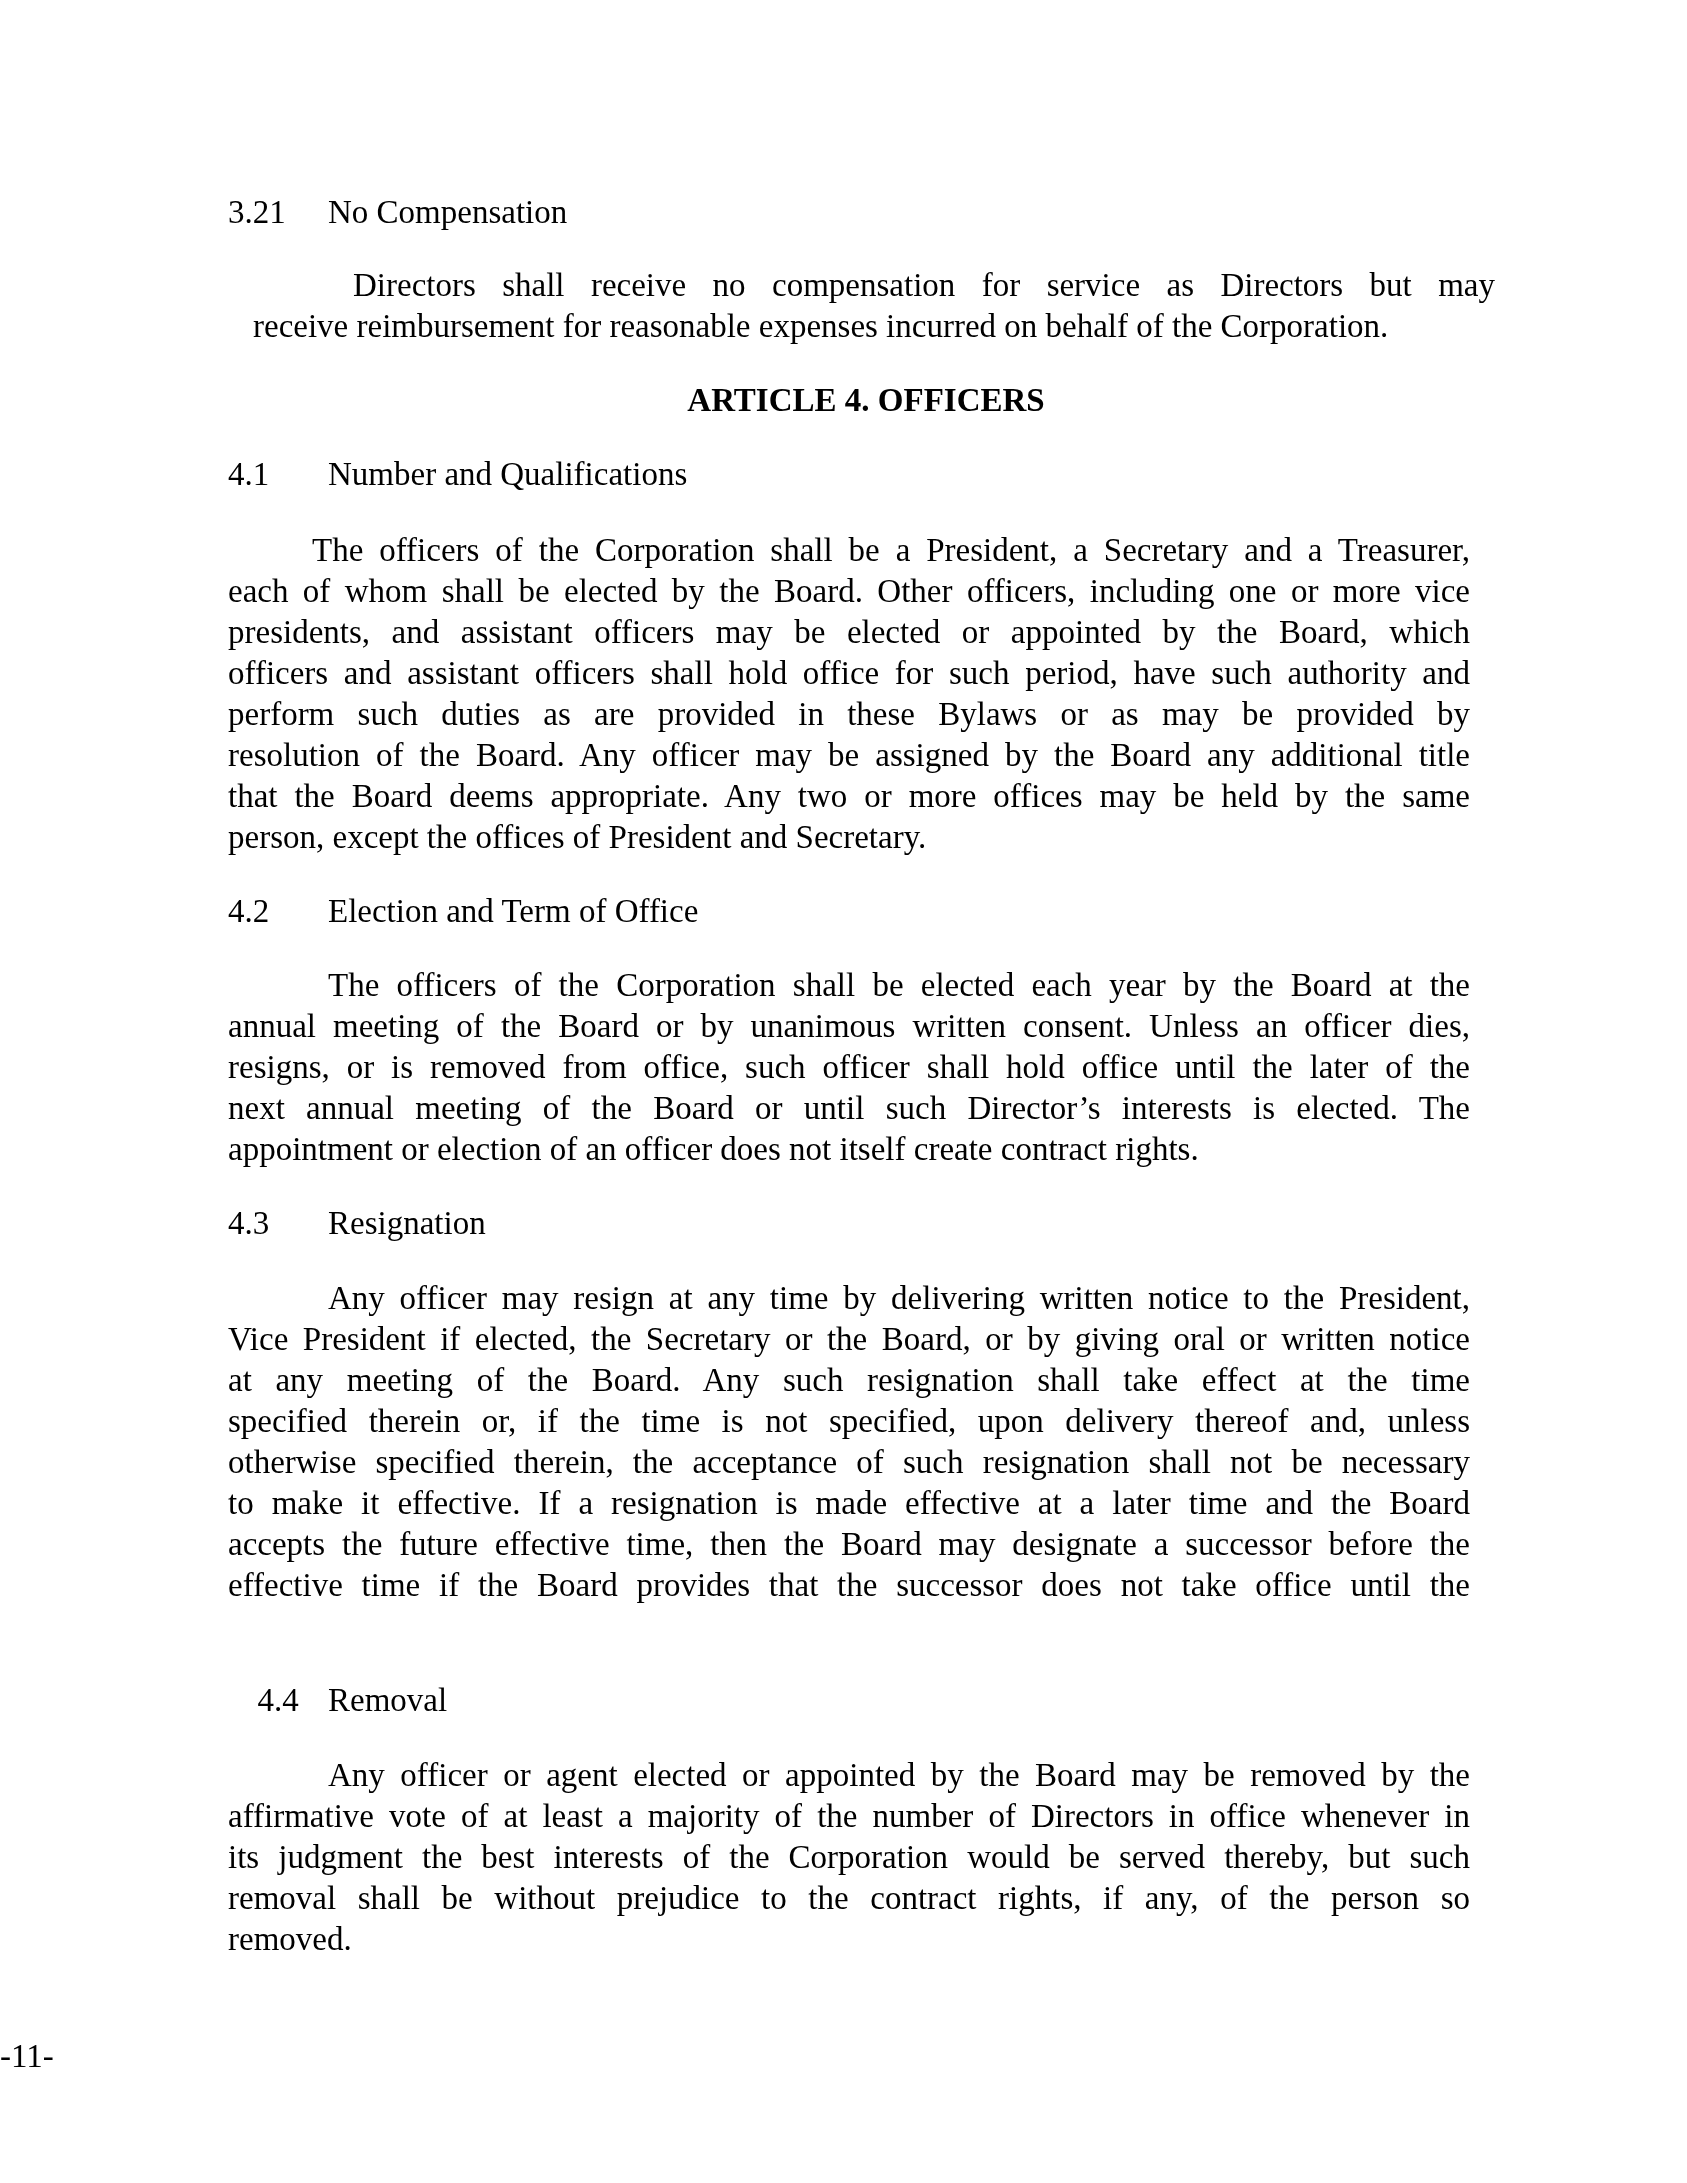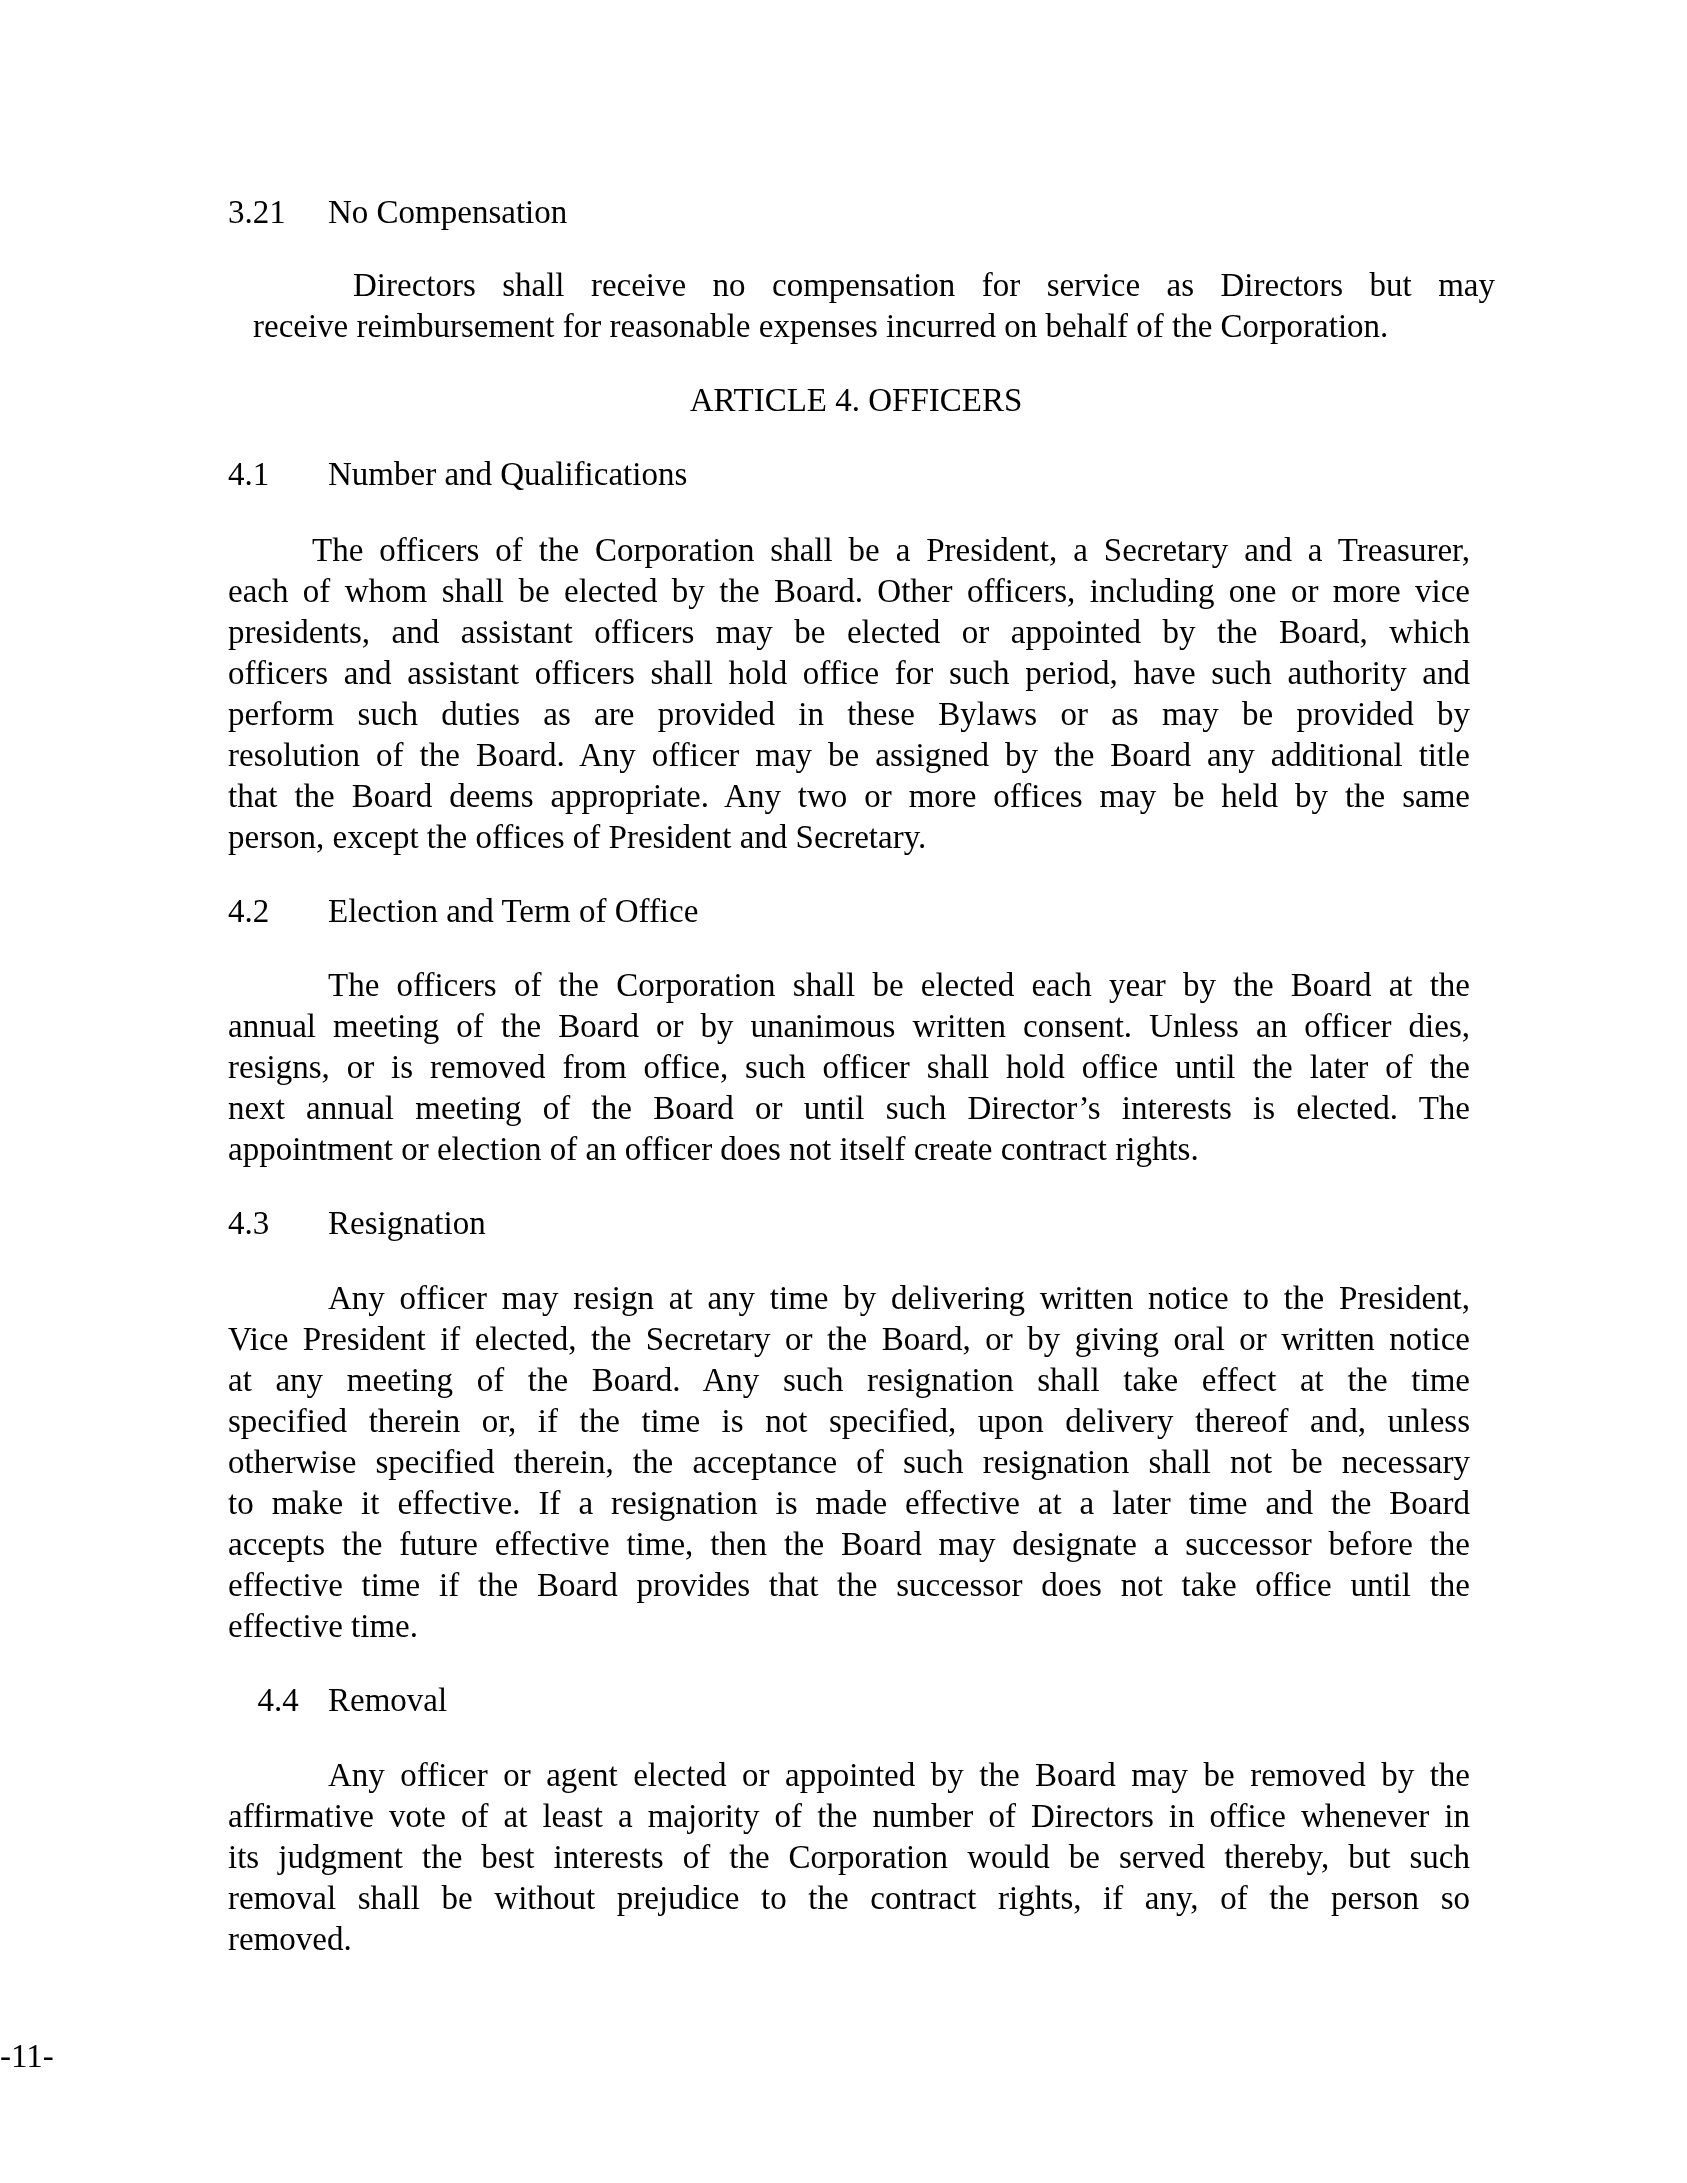--- a/index.html
+++ b/index.html
@@ -1,21 +1,21 @@
 <!DOCTYPE html>
 <html style="font-size:10.8px"><head>
 <meta charset="utf-8">
 <style>
   html, body { margin:0; padding:0; background:#ffffff; }
   body { width:1687px; height:2183px; position:relative; overflow:hidden;
          font-family:"Liberation Serif", "DejaVu Serif", serif; color:#000; }
   .page { position:absolute; left:228px; top:0; width:1242px; }
   .h { position:absolute; left:0; font-weight:normal; font-size:33px; line-height:41px; white-space:nowrap; }
   .h .num { display:inline-block; width:100px; }
-  .center { position:absolute; left:7px; width:100%; text-align:center; font-weight:normal; font-size:33px; line-height:41px; }
+  .center { position:absolute; left:17px; width:100%; text-align:center; font-weight:bold; font-size:33px; line-height:41px; }
   .p { position:absolute; left:0; width:1242px; font-size:33px; line-height:41px; text-align:justify; }
   .p .l { display:block; text-align:justify; text-align-last:justify; white-space:nowrap; overflow:visible; }
   .p .l.last { text-align-last:left; }
   .p .l.ind { padding-left:100px; }
   .p .l.ind2 { padding-left:84px; }
   .footer { position:absolute; left:0; width:1687px; top:2038px; font-size:33px; }
 </style>
 </head>
 <body>
 
@@ -61,21 +61,20 @@
   </div>
   <div class="p" style="top:1278px;">
     <span class="l ind">Any officer may resign at any time by delivering written notice to the President,</span>
     <span class="l">Vice President if elected, the Secretary or the Board, or by giving oral or written notice</span>
     <span class="l">at any meeting of the Board.  Any such resignation shall take effect at the time</span>
     <span class="l">specified therein or, if the time is not specified, upon delivery thereof and, unless</span>
     <span class="l">otherwise specified therein, the acceptance of such resignation shall not be necessary</span>
     <span class="l">to make it effective.  If a resignation is made effective at a later time and the Board</span>
     <span class="l">accepts the future effective time, then the Board may designate a successor before the</span>
     <span class="l">effective time if the Board provides that the successor does not take office until the</span>
-    <span class="l last">effective time.</span>
   </div>
 
   <div class="h" style="top:1680px;text-align:center;">
     <span class="num">4.4</span><span>Removal</span>
   </div>
   <div class="p" style="top:1755px;">
     <span class="l ind">Any officer or agent elected or appointed by the Board may be removed by the</span>
     <span class="l">affirmative vote of at least a majority of the number of Directors in office whenever in</span>
     <span class="l">its judgment the best interests of the Corporation would be served thereby, but such</span>
     <span class="l">removal shall be without prejudice to the contract rights, if any, of the person so</span>

